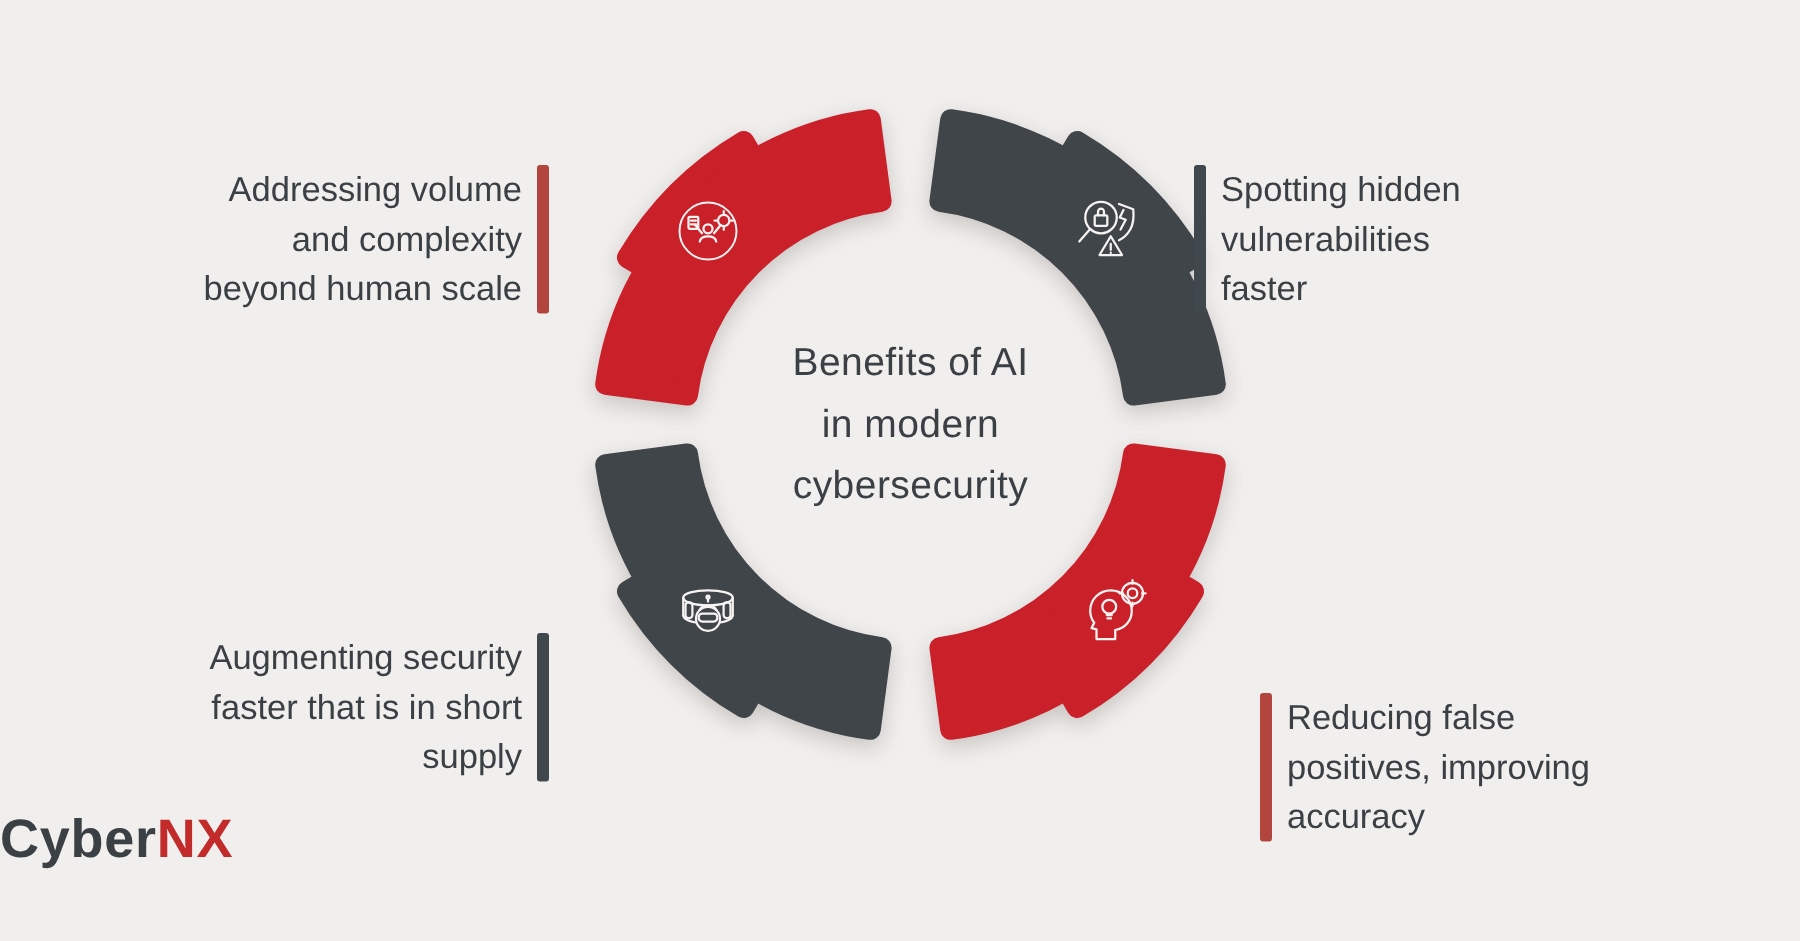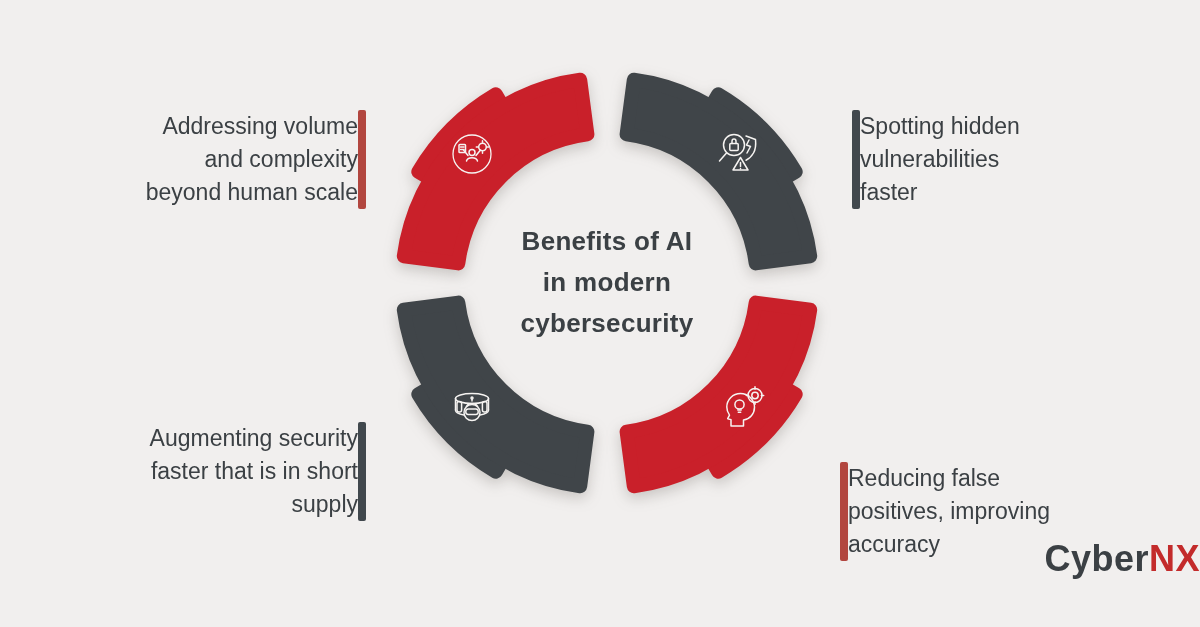--- a/index.html
+++ b/index.html
@@ -15,43 +15,43 @@
   svg.ring{position:absolute;left:0;top:0;}
   .seg{stroke-width:14;stroke-linejoin:round;stroke-linecap:round;}
   .seg-red{fill:var(--red);stroke:var(--red);}
   .seg-dark{fill:var(--dark);stroke:var(--dark);}
   .segment{filter:drop-shadow(0 5px 7px rgba(95,85,80,.28));}
   .icon-art{fill:none;stroke:var(--icon_stroke,#f6f4f2);stroke-width:1.5;stroke-linecap:round;stroke-linejoin:round;}
 
   
   .title{
     position:absolute;left:447px;top:221px;width:320px;
-    text-align:center;font-weight:700;font-size:26px;line-height:41px;
+    text-align:center;font-weight:400;font-size:26px;line-height:41px;
     color:var(--text);white-space:pre-line;letter-spacing:.3px;
   }
 
   
   .benefit{
-    position:absolute;display:flex;align-items:stretch;gap:0;
+    position:absolute;display:flex;align-items:stretch;gap:10px;
     font-size:23px;line-height:33px;font-weight:500;color:var(--text);
   }
   .benefit-text{white-space:pre-line;}
   .benefit--right .benefit-text{text-align:right;}
   .bar{width:8px;border-radius:2px;flex:none;}
   .bar-red{background:var(--bar_red);}
   .bar-dark{background:var(--bar_dark);}
   .benefit--tl{top:110px;right:834px;}
-  .benefit--tr{top:110px;left:852px;}
+  .benefit--tr{top:110px;left:796px;}
   .benefit--bl{top:422px;right:834px;}
   .benefit--br{top:422px;left:840px;margin-top:40px;}
 
   
   .logo{
     position:absolute;left:0;top:538px;width:1200px;
-    text-align:right;font-weight:700;font-size:36px;letter-spacing:.5px;
+    text-align:left;font-weight:700;font-size:36px;letter-spacing:.5px;
   }
   .logo-cyber{color:var(--logo_dark);}
   .logo-nx{color:var(--logo_red);}
 </style>
 </head>
 <body>
 
 <div class="canvas">
 
   <svg class="ring" width="1200" height="627" viewBox="0 0 1200 627">

